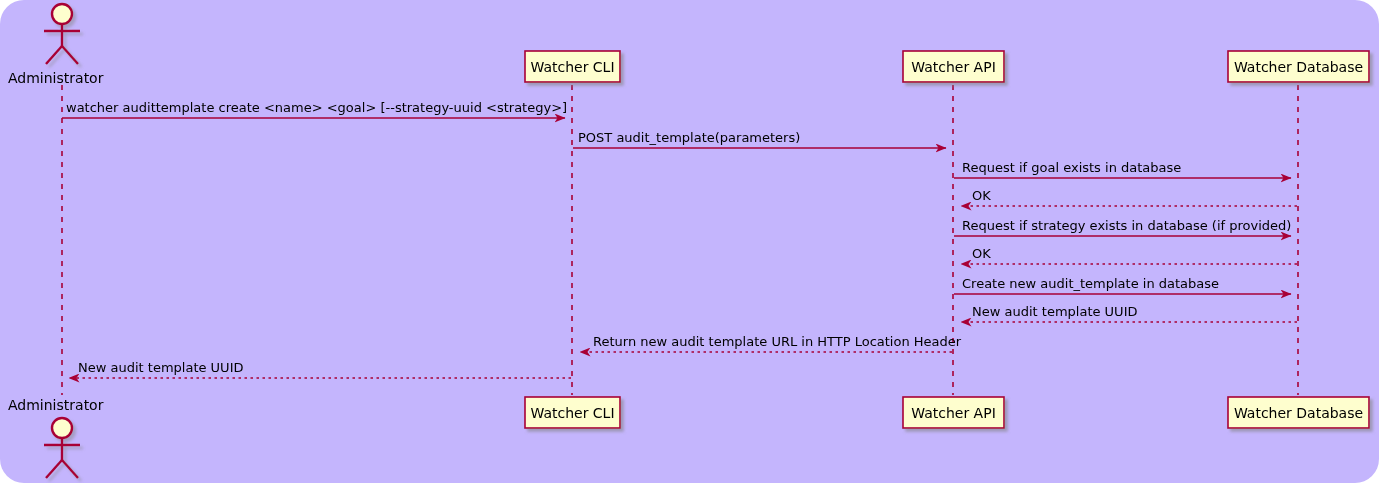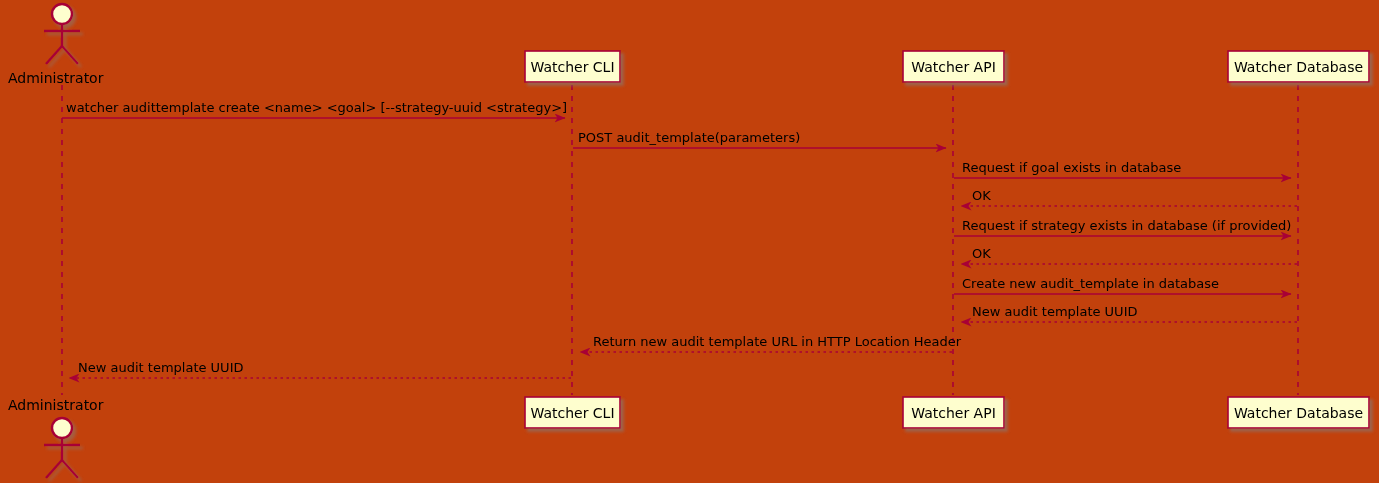--- a/index.html
+++ b/index.html
@@ -7,22 +7,23 @@
     padding: 0;
     background: #ffffff;
   }
   body {
     font-family: "DejaVu Sans", sans-serif;
   }
   #diagram-root {
     position: relative;
     width: 1379px;
     height: 483px;
-    background: #c2410c;
+    background: #c4b5fd;
     overflow: hidden;
+    border-radius: 24px;
   }
   svg.diagram-canvas {
     position: absolute;
     left: 0;
     top: 0;
     width: 1379px;
     height: 483px;
     display: block;
   }
   text {

